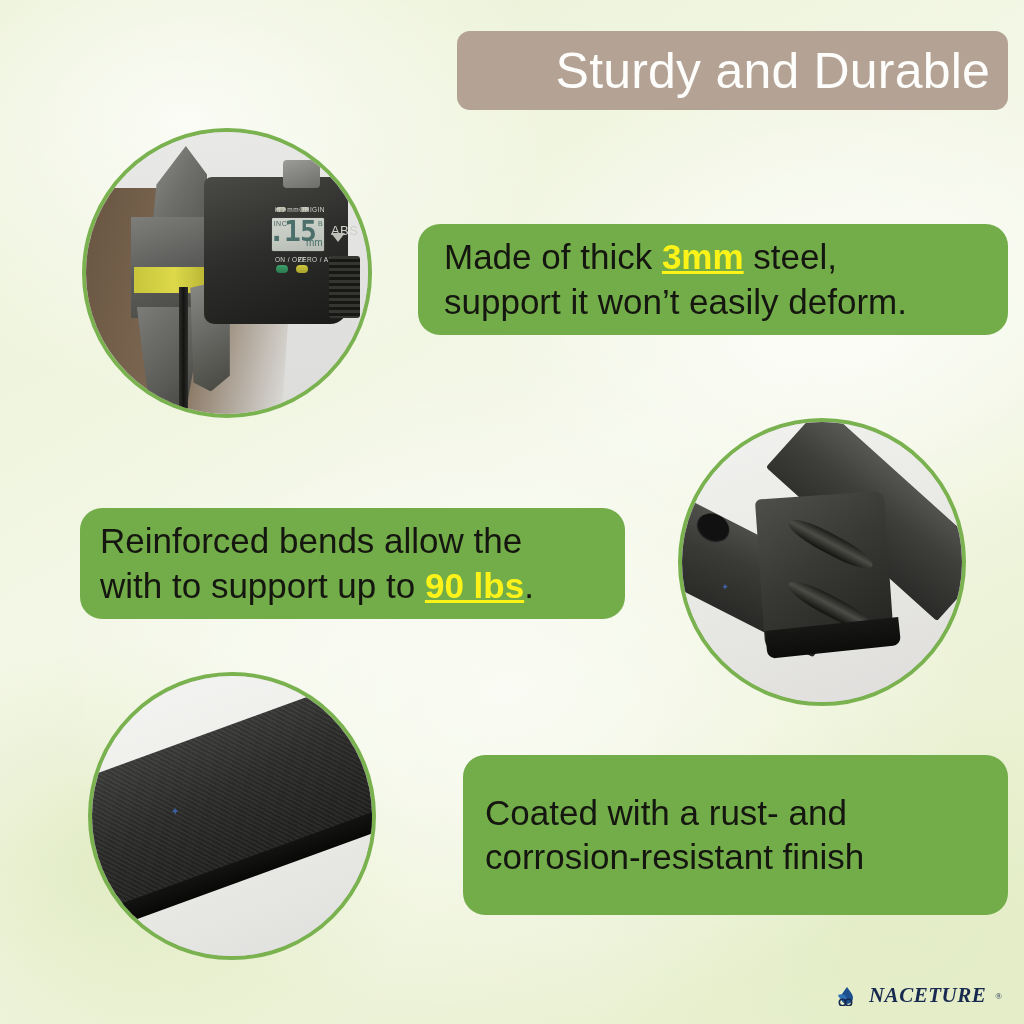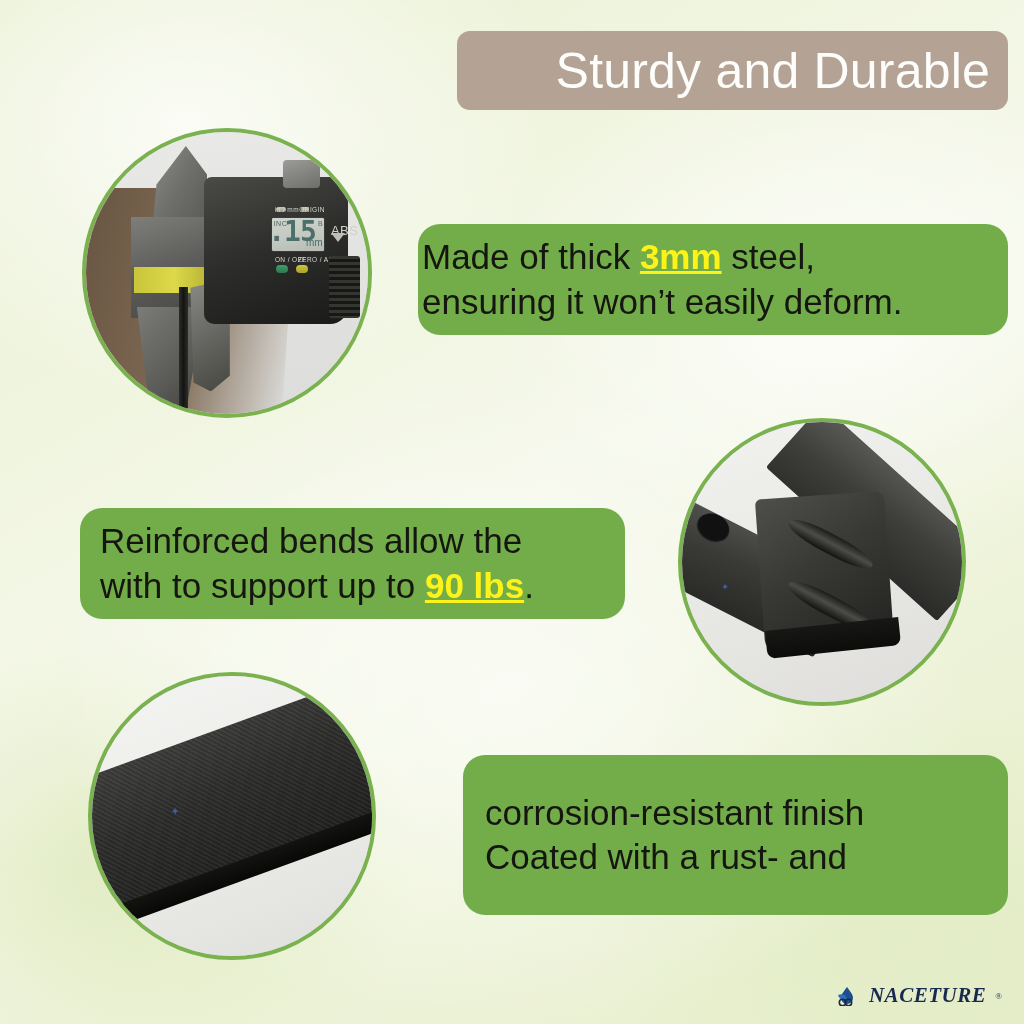--- a/index.html
+++ b/index.html
@@ -53,21 +53,21 @@
     line-height:1.26;
   }
   .callout .line { white-space:nowrap; }
   .hl {
     color:#fdf319;
     font-weight:700;
     text-decoration:underline;
     text-underline-offset:2px;
   }
 
-  #callout-1 { left:418px; top:224px;  width:590px; height:111px; padding:0 4px; }
+  #callout-1 { left:418px; top:224px;  width:590px; height:111px; padding:0 26px; }
   #callout-2 { left:80px;  top:508px;  width:545px; height:111px; padding:8px 20px; }
   #callout-3 { left:463px; top:755px;  width:545px; height:160px; padding:0 22px; }
 
   
   .photo-circle {
     position:absolute;
     border-radius:50%;
     border:4px solid #7ab24f;
     overflow:hidden;
     background:#d8d8d6;
@@ -310,21 +310,21 @@
       <div class="cal-thumb"></div>
       <div class="cal-grip"></div>
     </div>
   </div>
 
   <div class="callout" id="callout-1">
     <div class="line">
       <span>Made of thick </span><span class="hl">3mm</span><span> steel,</span>
     </div>
     <div class="line">
-      <span>ensuring it won’t easily deform.</span>
+      <span>support it won’t easily deform.</span>
     </div>
   </div>
 
   <div class="callout" id="callout-2">
     <div class="line">
       <span>Reinforced bends allow the</span>
     </div>
     <div class="line">
       <span>with to support up to </span><span class="hl">90 lbs</span><span>.</span>
     </div>
@@ -348,24 +348,24 @@
     <div class="photo-inner">
       <div class="coat-bg"></div>
       <div class="coat-bar"></div>
       <div class="coat-edge"></div>
       <div class="coat-mark">✦</div>
     </div>
   </div>
 
   <div class="callout" id="callout-3">
     <div class="line">
+      <span>Coated with a rust- and</span>
+    </div>
+    <div class="line">
       <span>corrosion-resistant finish</span>
-    </div>
-    <div class="line">
-      <span>Coated with a rust- and</span>
     </div>
   </div>
 
   <div class="brand">
     <svg width="24" height="20" viewBox="0 0 24 20">
       <path d="M11 1 C14 5.5 17 8 17 12 A6 6 0 0 1 5 12 C5 8 8 5.5 11 1 Z" fill="#1d4f8f"></path>
       <path d="M2 9 C6 7 10 9 11 13 C7 15 3 13 2 9 Z" fill="#2f6fb5"></path>
       <circle cx="6.5" cy="16.5" r="3.2" fill="none" stroke="#17294f" stroke-width="1.6"></circle>
       <circle cx="12.5" cy="16.5" r="3.2" fill="none" stroke="#17294f" stroke-width="1.6"></circle>
     </svg>

